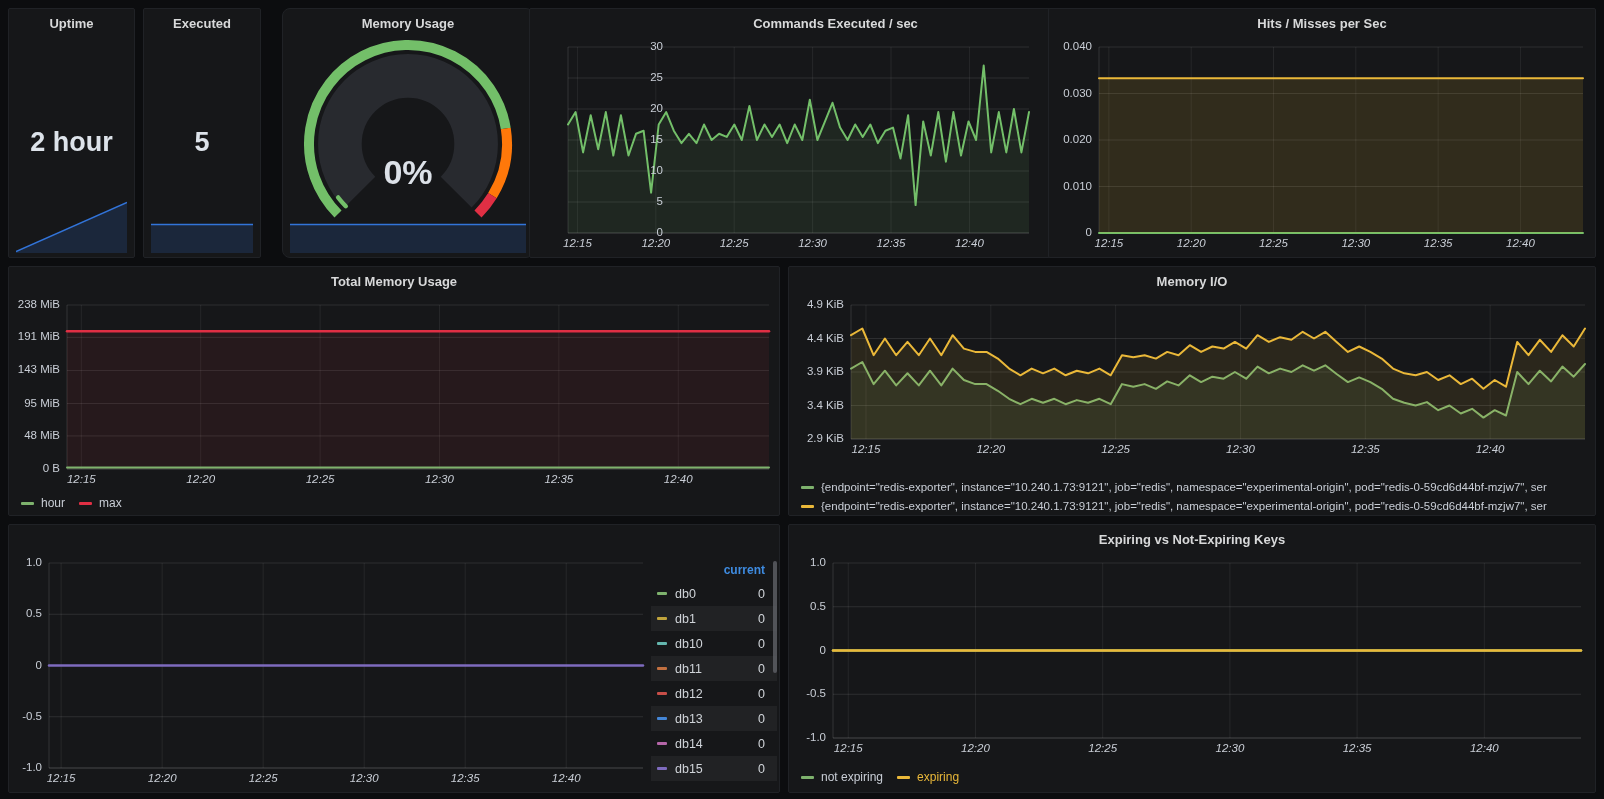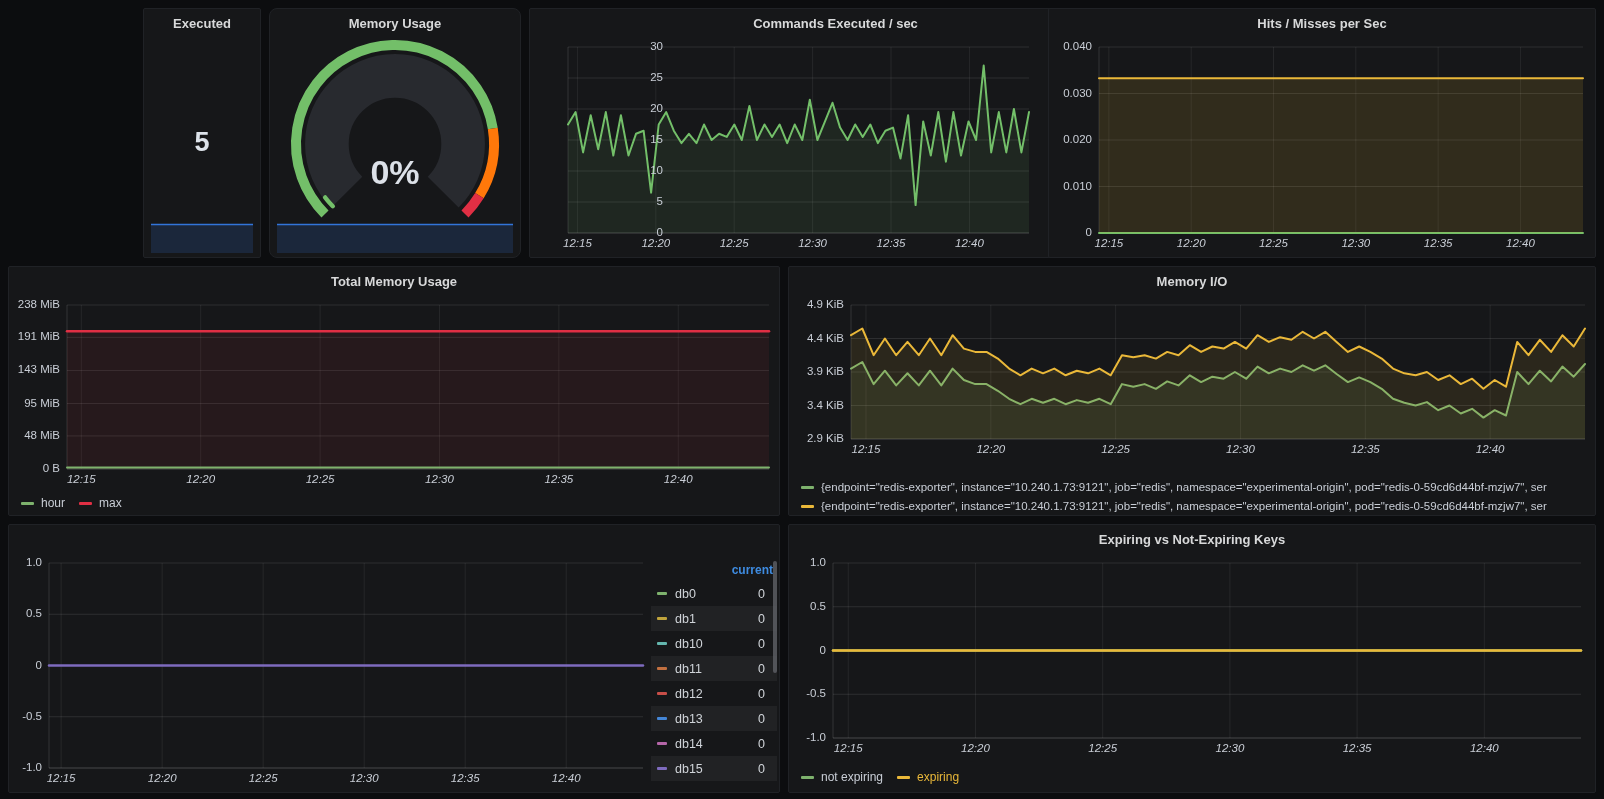--- a/index.html
+++ b/index.html
@@ -16,44 +16,52 @@
   .stat-value{position:absolute;left:0;right:0;top:118px;text-align:center;font-size:27px;font-weight:700;color:#dde3ea;}
   .spark{position:absolute;left:7px;right:7px;bottom:4px;}
   .gauge-wrap{position:absolute;left:8px;right:8px;top:28px;bottom:36px;}
   .gauge-value{position:absolute;left:0;right:0;top:63%;text-align:center;font-size:34px;font-weight:700;color:#dce1e8;}
   .legend-inline{position:absolute;left:12px;bottom:5px;display:flex;gap:14px;font-size:12px;color:#c9ced6;}
   .legend-stack{position:absolute;left:12px;right:4px;bottom:3px;display:flex;flex-direction:column;gap:7px;
     font-size:11.5px;color:#c9ced6;overflow:hidden;}
   .legend-item{display:flex;align-items:center;white-space:nowrap;overflow:hidden;}
   .legend-swatch{display:inline-block;width:13px;height:3px;border-radius:1px;margin-right:7px;flex:0 0 auto;}
   .legend-table{position:absolute;top:34px;right:2px;bottom:2px;width:126px;overflow:hidden;font-size:12.5px;}
-  .lt-header{height:22px;line-height:22px;text-align:right;padding-right:4px;font-weight:700;font-size:12px;cursor:pointer;}
+  .lt-header{height:22px;line-height:22px;text-align:right;padding-right:12px;font-weight:700;font-size:12px;cursor:pointer;}
   .lt-row{display:flex;align-items:center;height:25px;padding:0 12px 0 6px;color:#d0d4d9;}
   .lt-row.odd{background:rgba(255,255,255,0.05);}
   .lt-row .legend-swatch{width:10px;margin-right:8px;}
   .lt-label{flex:1;}
   .lt-value{text-align:right;}
   .lt-scroll{position:absolute;right:0;top:2px;width:4px;height:112px;background:#5a5d63;border-radius:2px;opacity:.85;}
 </style>
 </head>
 <body>
 
 <div class="dashboard">
 
+  <div class="panel" id="p-uptime" style="left:8px;top:8px;width:127px;height:250px;">
+    <div class="panel-title">Uptime</div>
+    <div class="stat-value">2 hour</div>
+    <div class="spark" style="height:52px;"><svg width="111" height="52">
+          <path d="M0 50.5 L111 1.5 L111 52 L0 52 Z" fill="rgba(50,116,217,0.18)" stroke="none"></path>
+          <path d="M0 50.5 L111 1.5 " fill="none" stroke="#3274D9" stroke-width="1.5"></path>
+        </svg></div>
+  </div>
 
   <div class="panel" id="p-clients" style="left:143px;top:8px;width:118px;height:250px;">
     <div class="panel-title">Executed</div>
     <div class="stat-value">5</div>
     <div class="spark" style="height:30px;"><svg width="102" height="30">
           <path d="M0 1.5 L102 1.5 L102 30 L0 30 Z" fill="rgba(50,116,217,0.18)" stroke="none"></path>
           <path d="M0 1.5 L102 1.5 " fill="none" stroke="#3274D9" stroke-width="1.5"></path>
         </svg></div>
   </div>
 
-  <div class="panel" id="p-gauge" style="left:269px;top:8px;width:252px;height:250px;border-radius:8px;">
+  <div class="panel" id="p-gauge" style="left:282px;top:8px;width:252px;height:250px;border-radius:8px;">
     <div class="panel-title">Memory Usage</div>
     <div class="gauge-wrap"><svg width="234" height="184">
           <path d="M 68.83188606557238 155.16811393442762 A 68.12 68.12 0 1 1 165.16811393442762 155.16811393442762" stroke="#282a2f" stroke-width="43.68" fill="none" stroke-linecap="butt"></path>
           <path d="M 46.996428662531784 177.0035713374682 A 99 99 0 1 1 214.78114571891865 91.51298796101715" stroke="#73BF69" stroke-width="10" fill="none" stroke-linecap="butt"></path>
           <path d="M 214.78114571891865 91.51298796101715 A 99 99 0 0 1 201.41137627105513 158.72735790687892" stroke="#FF780A" stroke-width="10" fill="none" stroke-linecap="butt"></path>
           <path d="M 201.41137627105513 158.72735790687892 A 99 99 0 0 1 187.0035713374682 177.0035713374682" stroke="#E02F44" stroke-width="10" fill="none" stroke-linecap="butt"></path>
           <path d="M 54.774603255583806 169.22539674441617 A 88 88 0 0 1 47.12884491899047 160.49786619712523" stroke="#73BF69" stroke-width="4.5" fill="none" stroke-linecap="round"></path>
         </svg>
       <div class="gauge-value">0%</div>
     </div>

